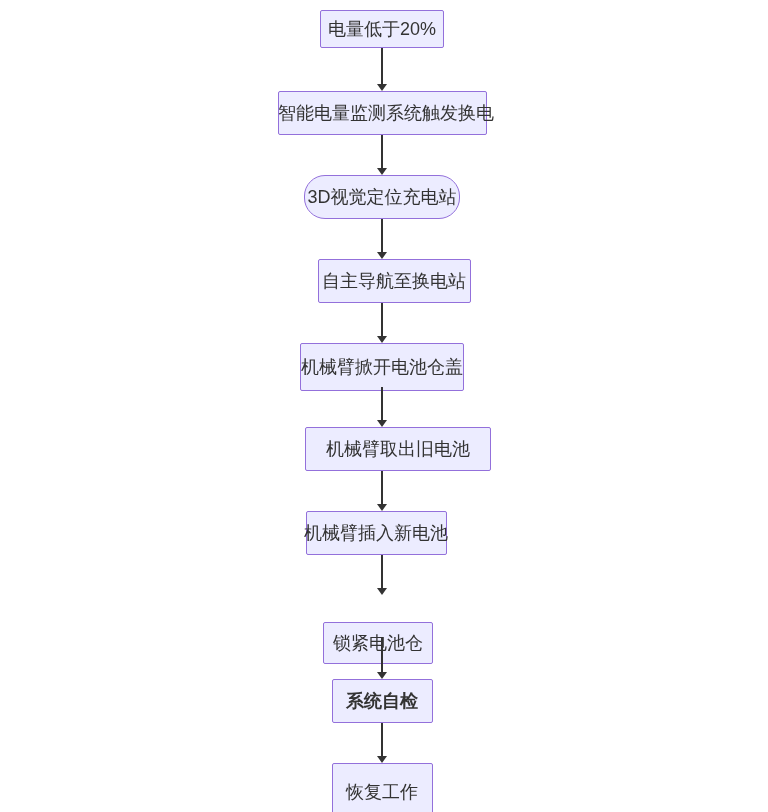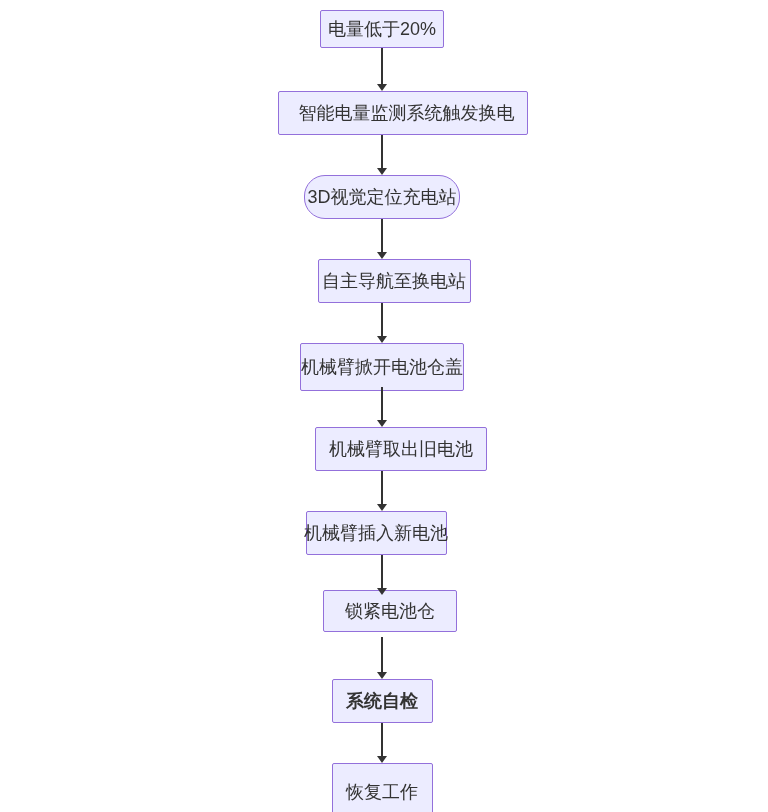--- a/index.html
+++ b/index.html
@@ -52,39 +52,39 @@
     border-top: 7px solid var(--edge);
   }
 </style>
 </head>
 <body>
 
 <div id="canvas">
     <div class="node" style="left: 320px; top: 10px; width: 124px; height: 38px;">
       <span class="node-label">电量低于20%</span>
     </div>
-    <div class="node" style="left: 277.5px; top: 91px; width: 250px; height: 44px; padding-left: 8px;">
+    <div class="node" style="left: 277.5px; top: 91px; width: 209px; height: 44px; padding-left: 8px;">
       <span class="node-label">智能电量监测系统触发换电</span>
     </div>
     <div class="node" style="left: 304px; top: 175px; width: 156px; height: 44px; border-radius: 21px;">
       <span class="node-label">3D视觉定位充电站</span>
     </div>
     <div class="node" style="left: 305.5px; top: 259px; width: 153px; height: 44px; margin-left: 12px;">
       <span class="node-label">自主导航至换电站</span>
     </div>
     <div class="node" style="left: 300px; top: 343px; width: 164px; height: 48px;">
       <span class="node-label">机械臂掀开电池仓盖</span>
     </div>
-    <div class="node" style="left: 315px; top: 427px; width: 172px; height: 44px; text-align: center;">
+    <div class="node" style="left: 305px; top: 427px; width: 186px; height: 44px; text-align: center;">
       <span class="node-label">机械臂取出旧电池</span>
     </div>
     <div class="node" style="left: 305.5px; top: 511px; width: 141px; height: 44px;">
       <span class="node-label">机械臂插入新电池</span>
     </div>
-    <div class="node" style="left: 323px; top: 590px; width: 134px; height: 42px;">
+    <div class="node" style="left: 323px; top: 622px; width: 110px; height: 42px;">
       <span class="node-label">锁紧电池仓</span>
     </div>
     <div class="node" style="left: 331.5px; top: 679px; width: 101px; height: 44px; font-weight: bold;">
       <span class="node-label">系统自检</span>
     </div>
     <div class="node" style="left: 331.5px; top: 763px; width: 101px; height: 58px;">
       <span class="node-label">恢复工作</span>
     </div>
     <div class="edge-line" style="left: 381.25px; top: 48px; height: 37px;"></div>
     <div class="edge-arrow" style="left: 377px; top: 84px;"></div>

